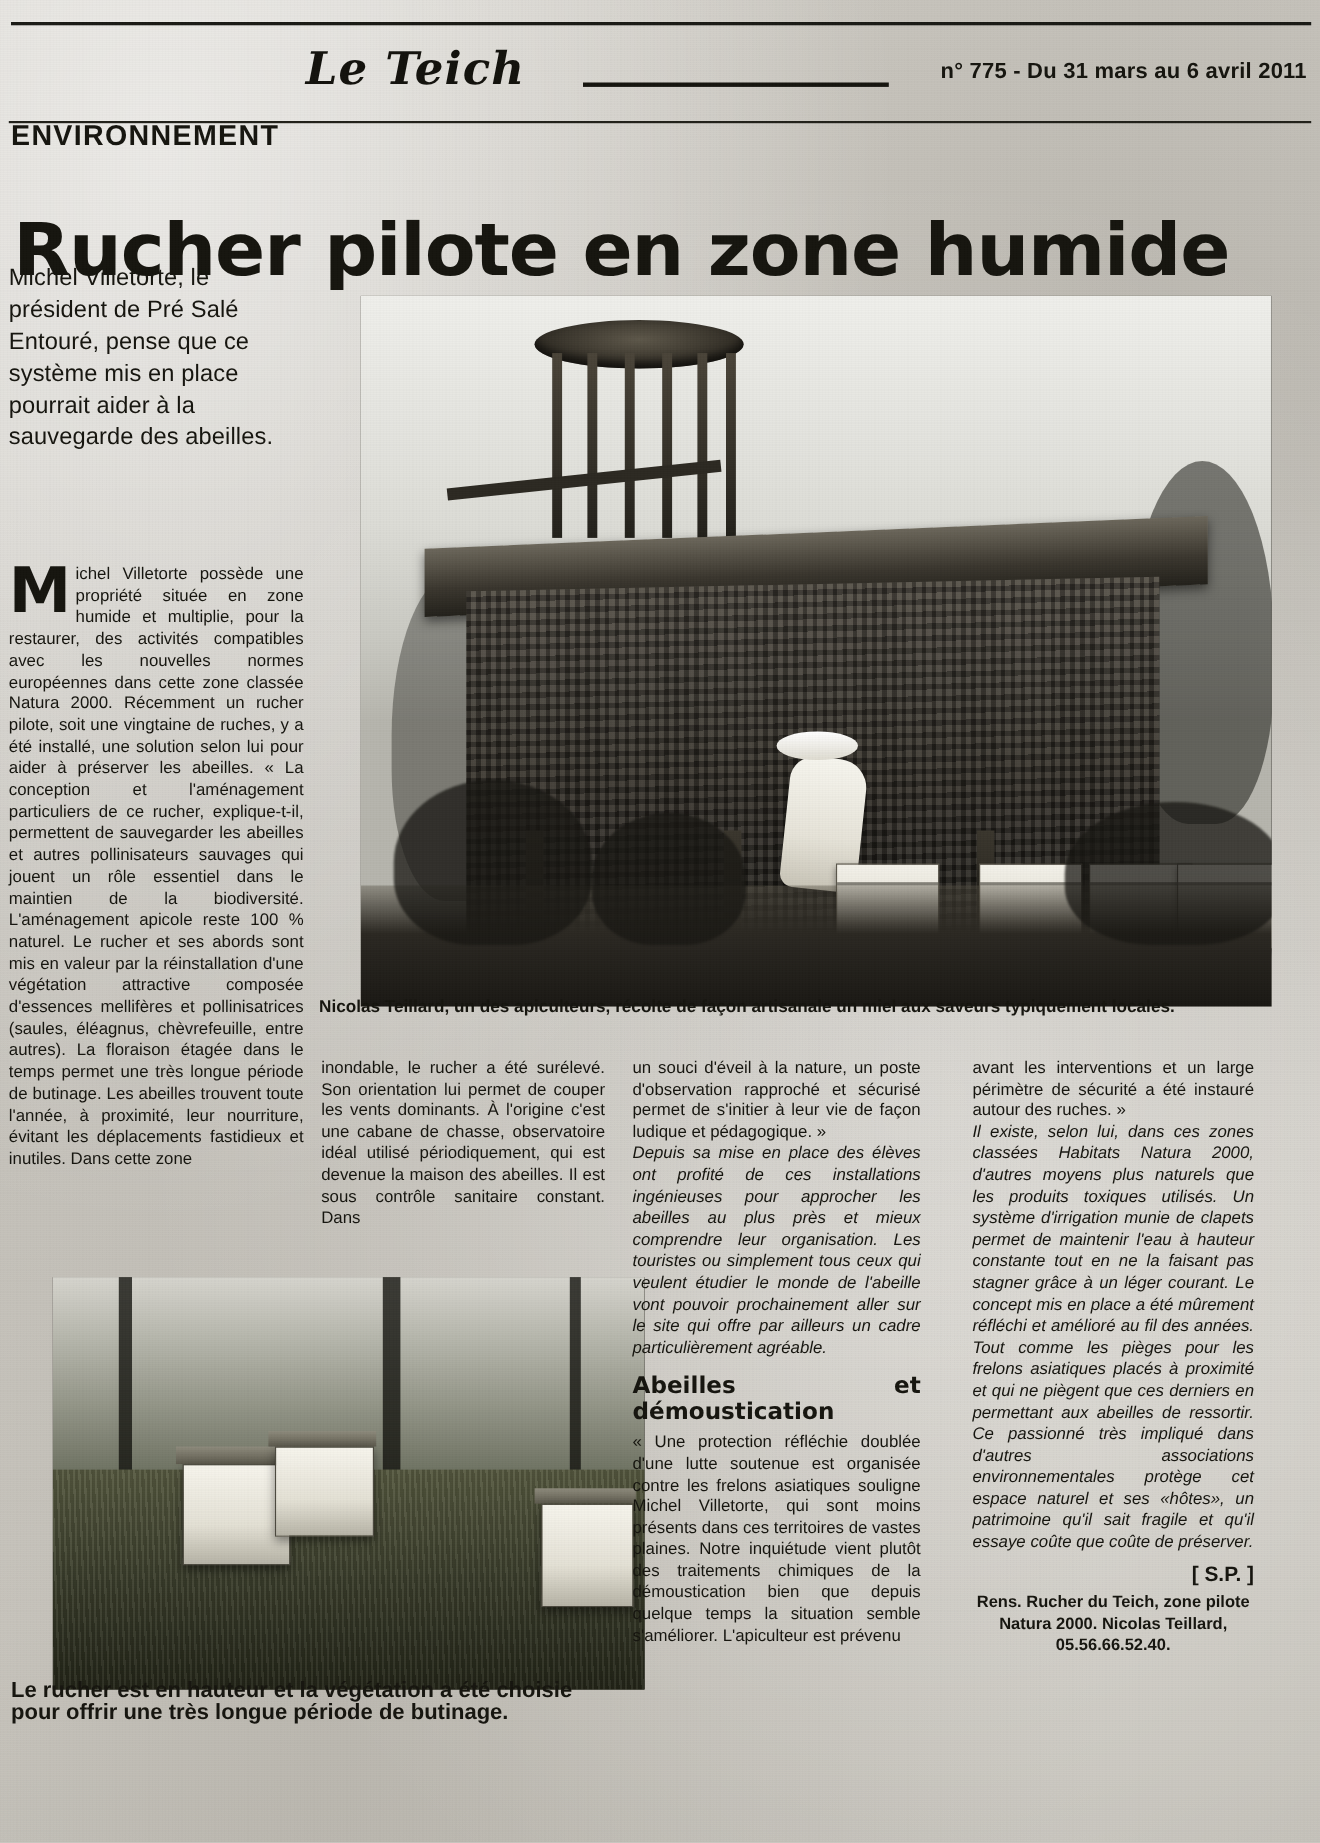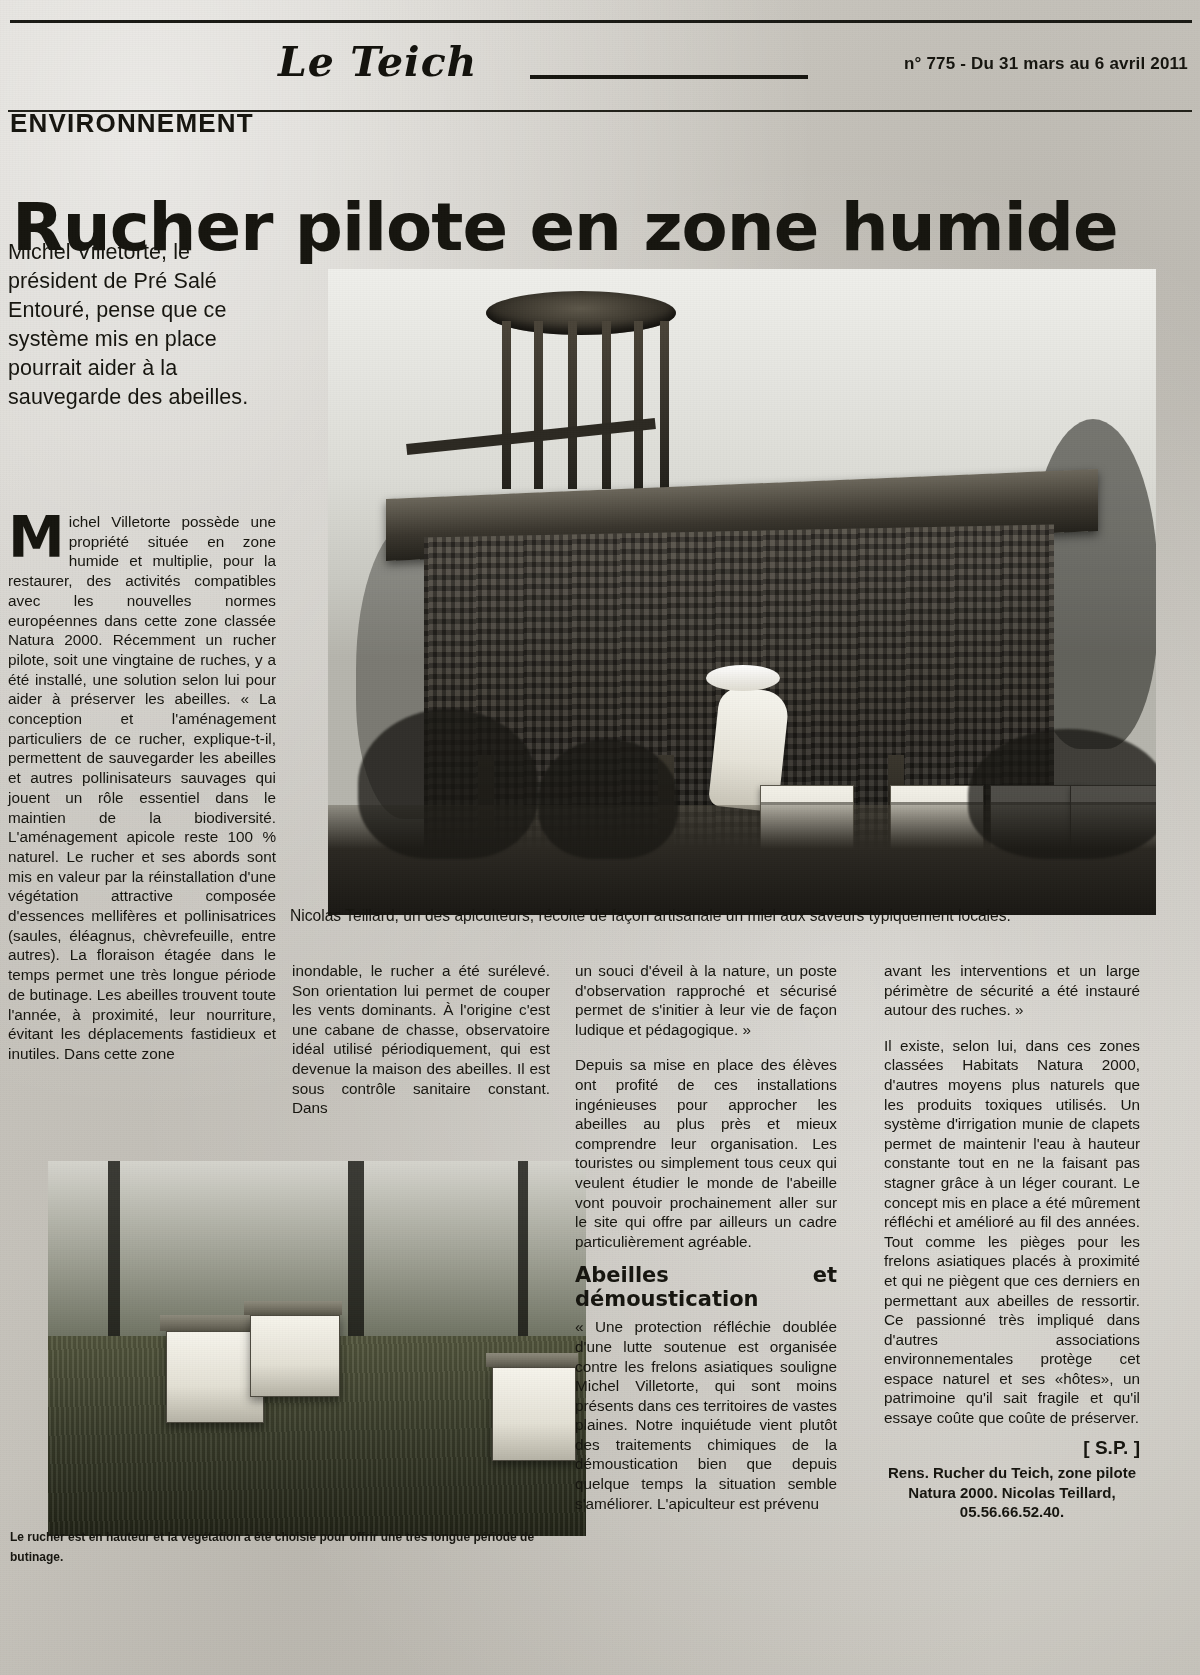--- a/index.html
+++ b/index.html
@@ -72,21 +72,21 @@
     left: 530px;
     right: 392px;
     top: 57px;
     height: 4px;
     background: #16150f;
   }
   .masthead-issue {
     position: absolute;
     right: 12px;
     top: 36px;
-    font-size: 17px;
+    font-size: 20px;
     font-weight: bold;
     letter-spacing: 0.2px;
     white-space: nowrap;
   }
   .masthead-rule-bottom {
     position: absolute;
     left: 8px; right: 8px;
     top: 92px;
     height: 2px;
     background: #22211a;
@@ -154,54 +154,54 @@
     height: 646px;
     overflow: hidden;
     background: #2a2822;
   }
   .photo-caption-main {
     position: absolute;
     left: 290px;
     top: 906px;
     width: 826px;
     font-size: 15.6px;
-    font-weight: normal;
+    font-weight: bold;
     line-height: 20px;
   }
 
   
   .photo-second {
     position: absolute;
     left: 8px;
     top: 1145px;
     width: 538px;
     height: 375px;
     overflow: hidden;
     background: #2e2c25;
   }
   .photo-caption-second {
     position: absolute;
     left: 10px;
     top: 1528px;
     width: 530px;
-    font-size: 12px;
+    font-size: 20px;
     font-weight: bold;
     line-height: 19.5px;
   }
 
   
   .col {
     position: absolute;
     font-size: 15.3px;
     line-height: 19.6px;
     text-align: justify;
     hyphens: auto;
   }
   .col p { margin: 0 0 0 0; }
-  .col p + p { margin-top: 16px; }
+  .col p + p { margin-top: 0; font-style: italic; }
   #col2 { left: 292px; top: 961px; width: 258px; }
   #col3 { left: 575px; top: 961px; width: 262px; }
   #col4 { left: 884px; top: 961px; width: 256px; }
 
   .subhead {
     font-family: "DejaVu Sans", sans-serif;
     font-weight: bold;
     font-size: 21px;
     line-height: 24px;
     margin: 12px 0 6px 0;

